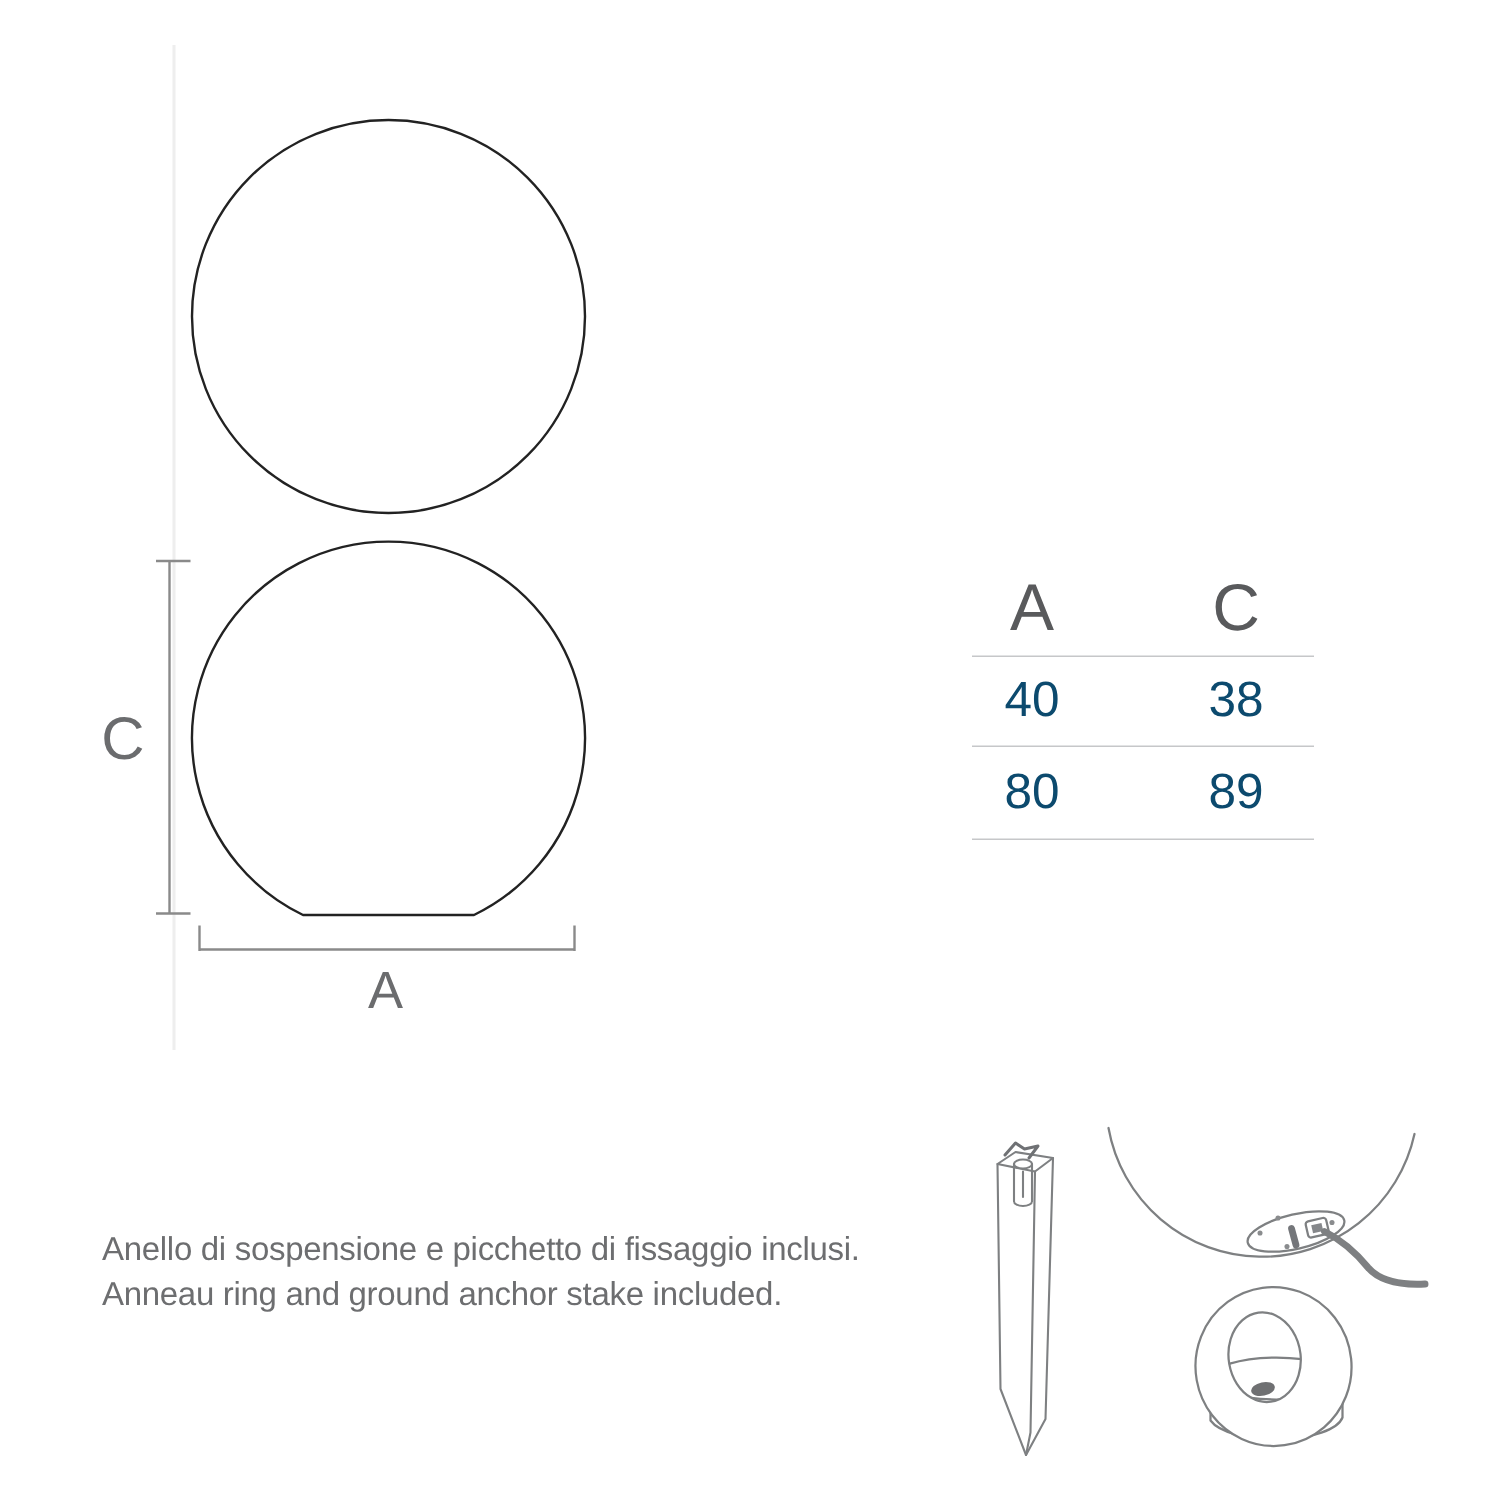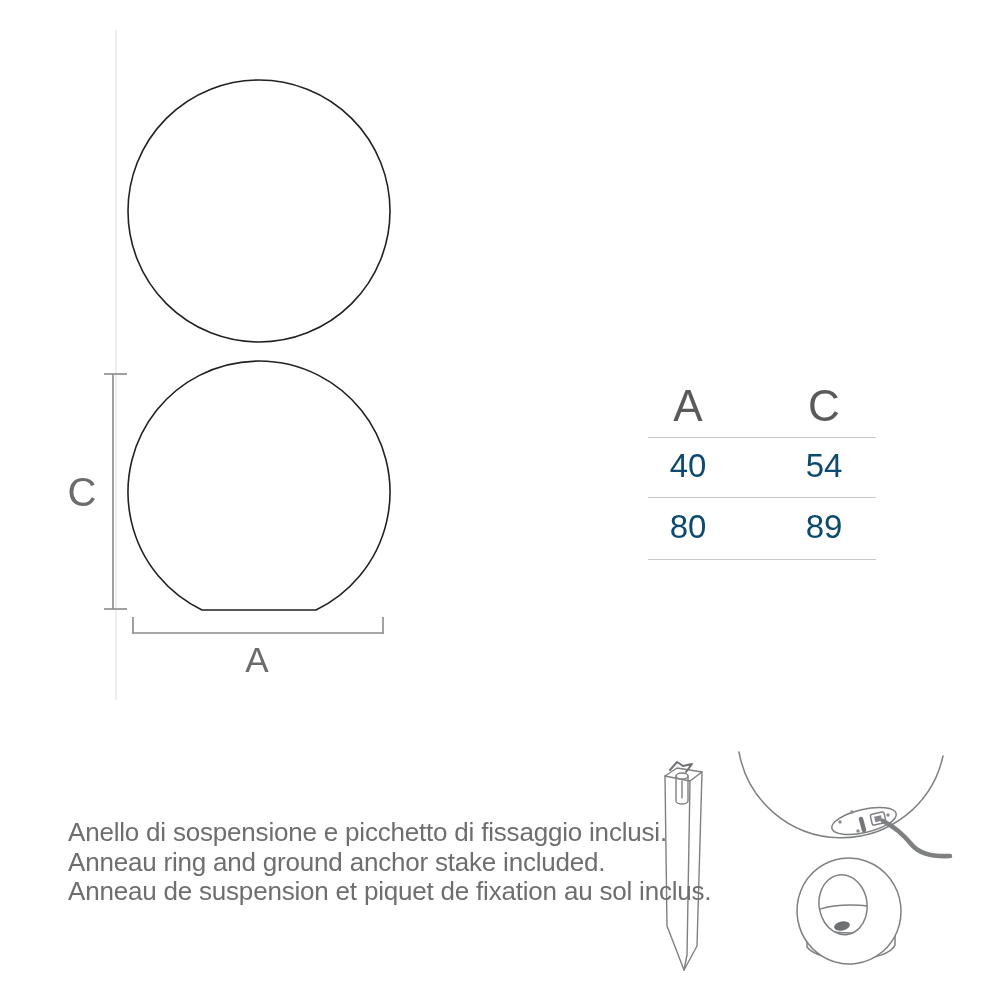--- a/index.html
+++ b/index.html
@@ -29,21 +29,21 @@
     top:50%;transform:translateY(-54%);
   }
   .size-table .c-a{left:0;}
   .size-table .c-c{left:136px;}
   .size-table .thead .cell{font-size:44px;transform:translateY(-58%);}
   .size-table .tr:not(.thead) .cell{font-size:33px;color:#0c4a6e;}
 
   
   .notes{
     position:absolute;left:68px;top:818px;
-    color:#6d6e70;font-size:26px;line-height:29.5px;
+    color:#6d6e70;font-size:22px;line-height:29.5px;
     letter-spacing:-0.2px;white-space:nowrap;
   }
   .notes p{margin:0;padding:0;}
 </style>
 </head>
 <body>
 
 <div class="stage">
 
   <svg class="diagram" width="1000" height="1000" viewBox="0 0 1000 1000">
@@ -101,27 +101,26 @@
     </g>
   </svg>
 
   <div class="size-table">
     <div class="tr thead">
       <span class="cell c-a">A</span>
       <span class="cell c-c">C</span>
     </div>
     <div class="tr r1">
       <span class="cell c-a">40</span>
-      <span class="cell c-c">54</span>
+      <span class="cell c-c">38</span>
     </div>
     <div class="tr r3">
       <span class="cell c-a">80</span>
       <span class="cell c-c">89</span>
     </div>
   </div>
 
   <div class="notes">
     <p>Anello di sospensione e picchetto di fissaggio inclusi.</p>
     <p>Anneau ring and ground anchor stake included.</p>
-    <p>Anneau de suspension et piquet de fixation au sol inclus.</p>
   </div>
 
 </div>
 
 </body></html>

